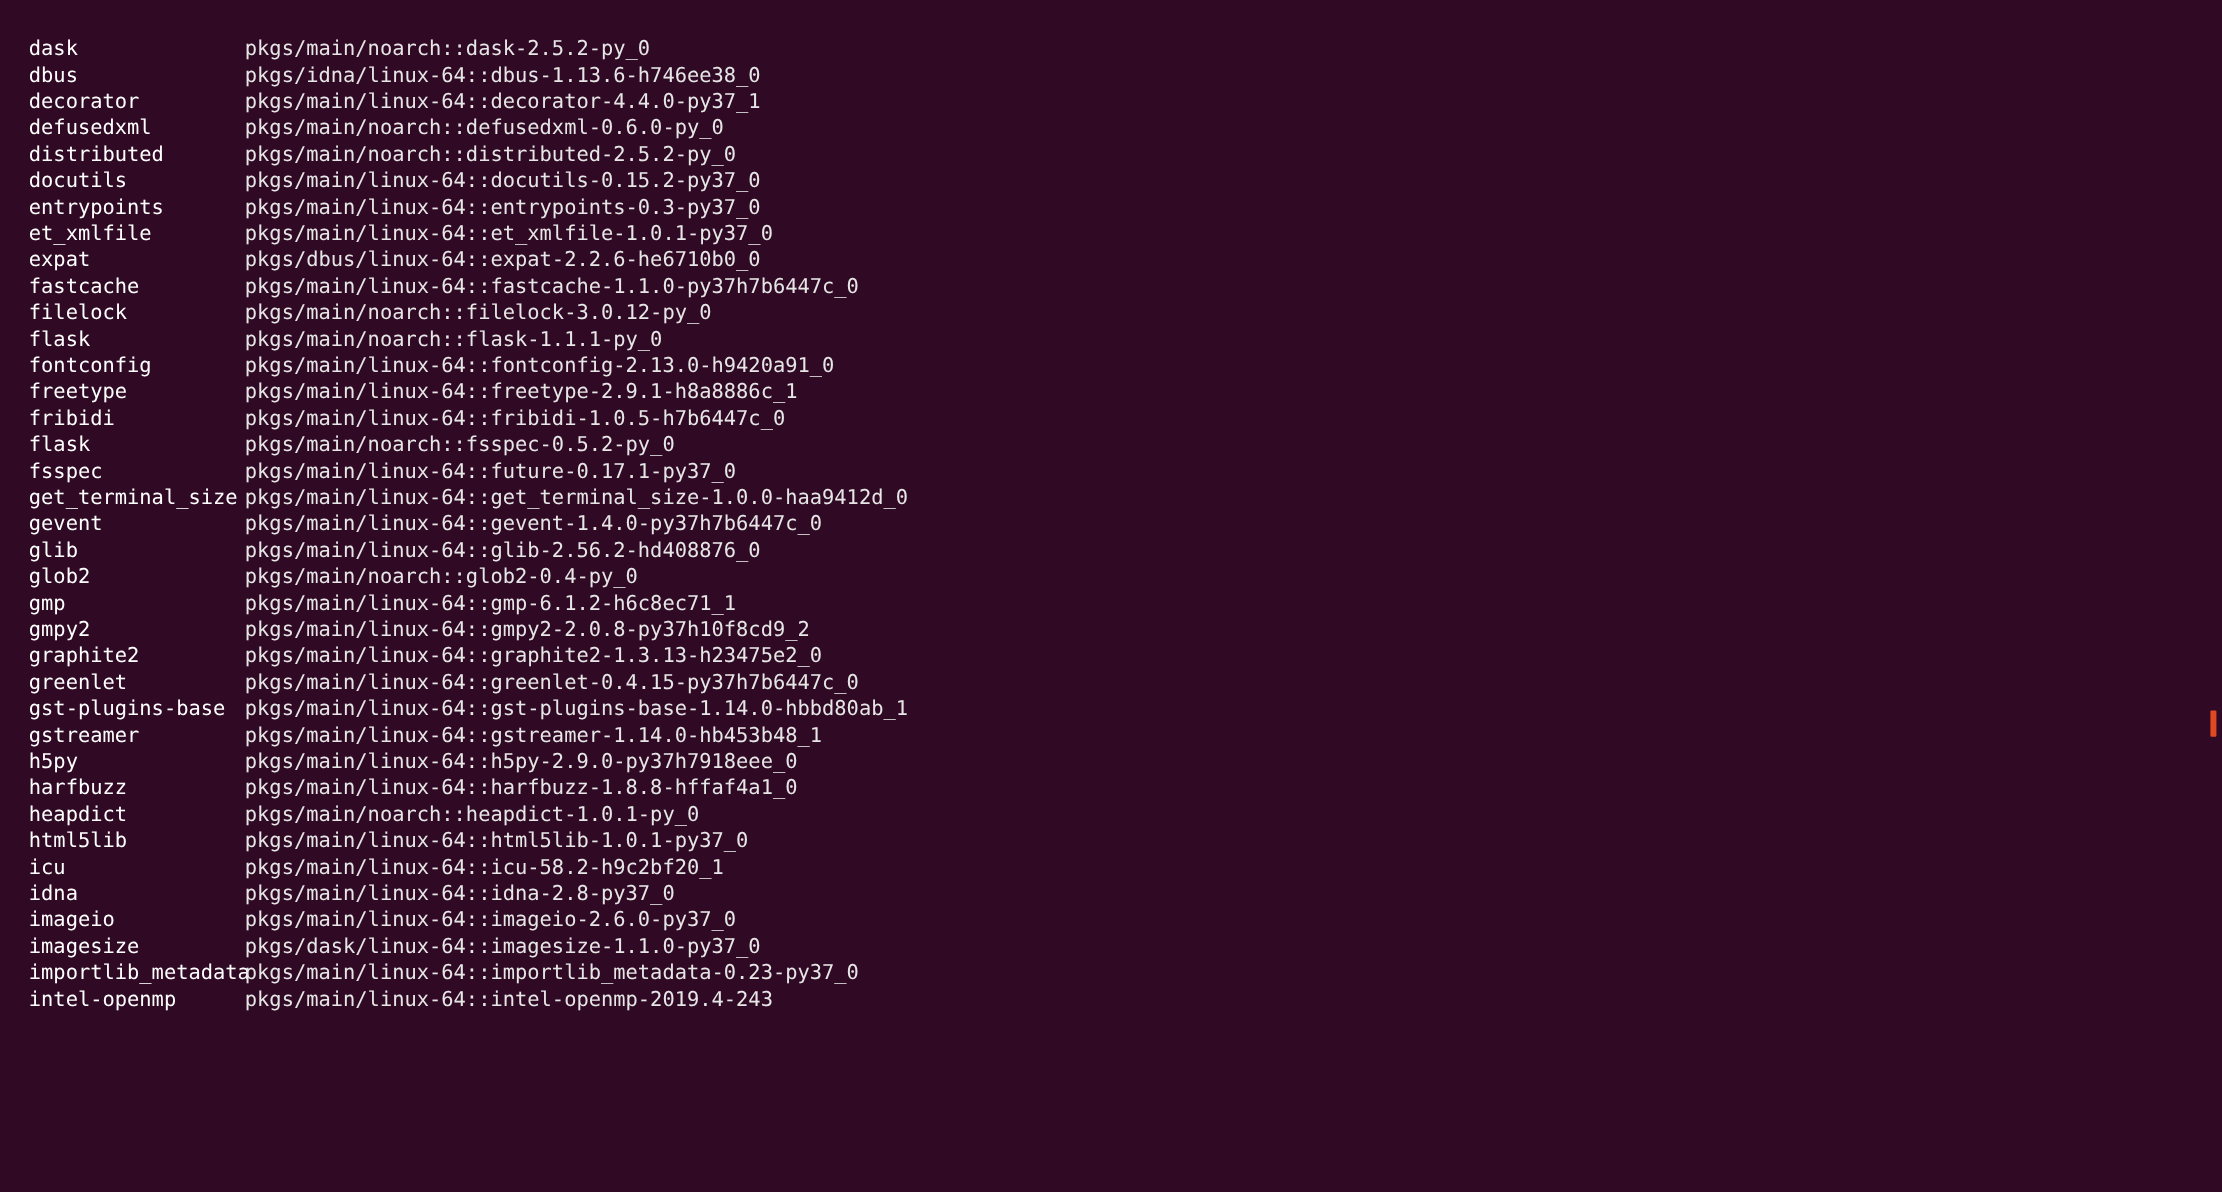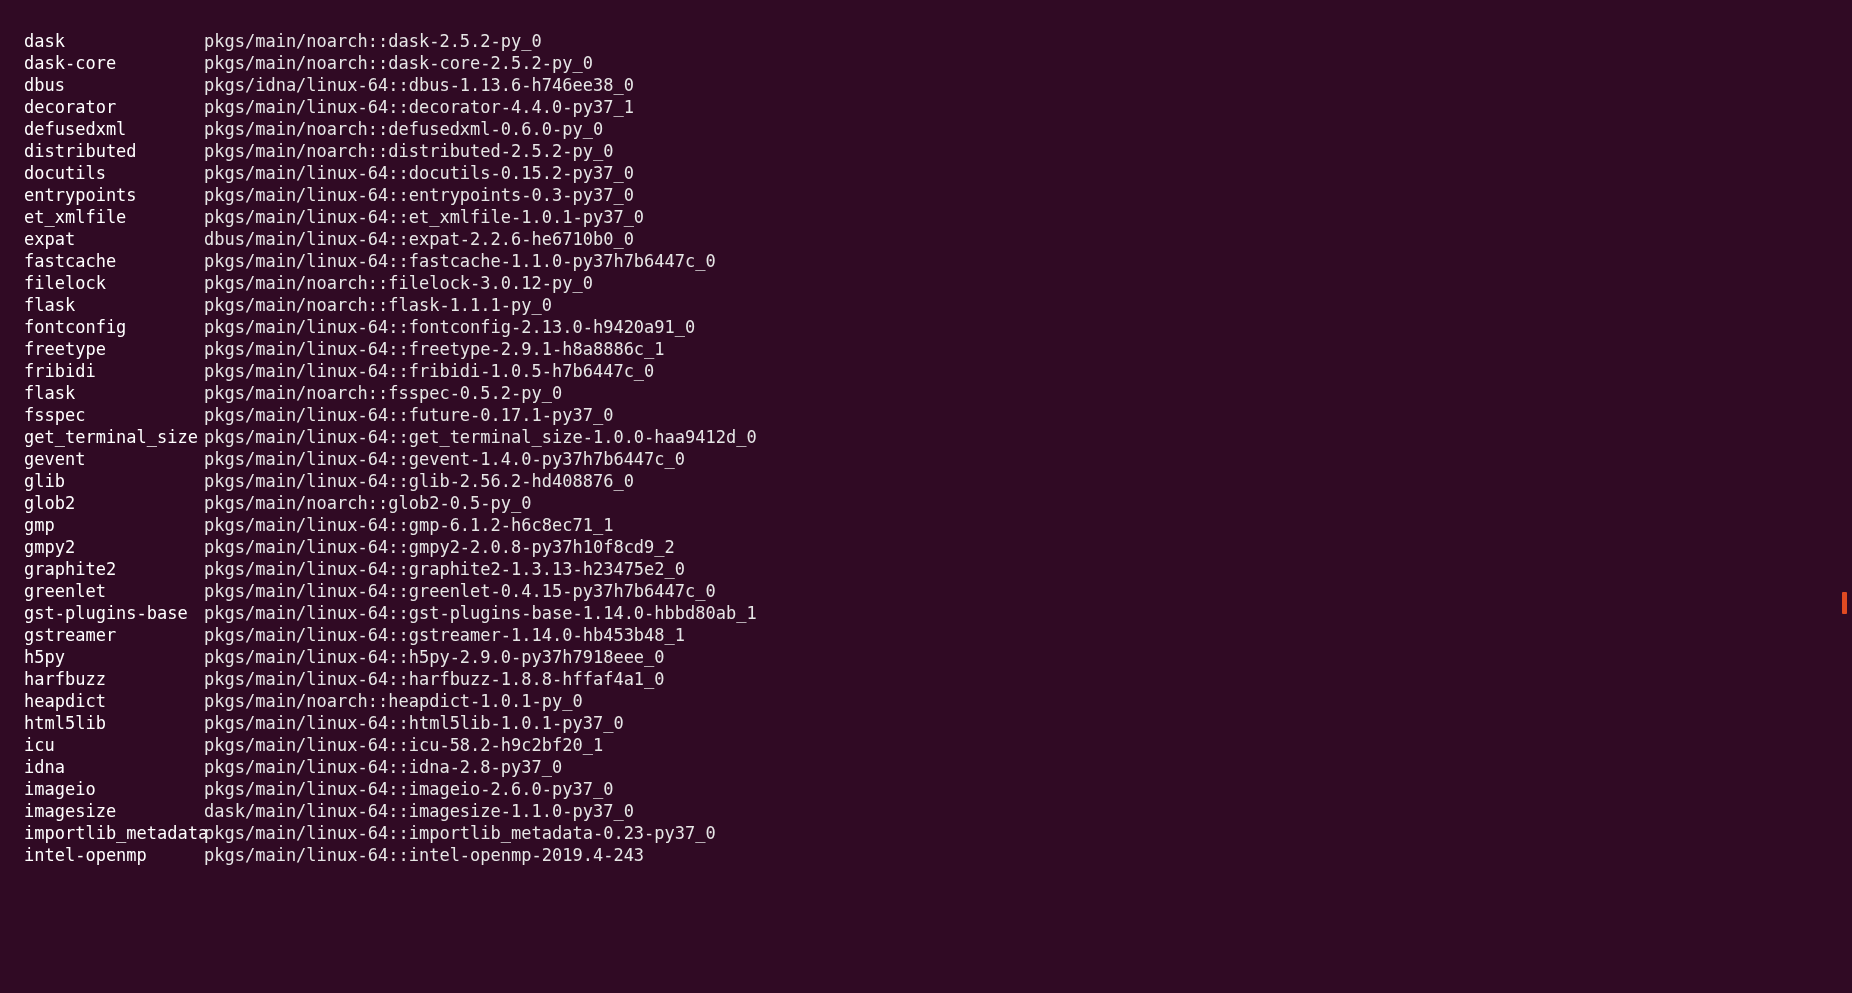--- a/index.html
+++ b/index.html
@@ -58,54 +58,53 @@
     border-radius: 1px;
   }
 </style>
 </head>
 <body>
 
 <div id="terminal">
 
   <div id="lines">
       <div class="pkg-row"><span class="col-name">dask</span><span class="col-spec">pkgs/main/noarch::dask-2.5.2-py_0</span></div>
-      <div class="pkg-row"><span class="col-name">dask-core</span><span class="col-spec">pkgs/main/noarch::dask-core-2.5.2-py_0</span></div>
       <div class="pkg-row"><span class="col-name">dbus</span><span class="col-spec">pkgs/idna/linux-64::dbus-1.13.6-h746ee38_0</span></div>
       <div class="pkg-row"><span class="col-name">decorator</span><span class="col-spec">pkgs/main/linux-64::decorator-4.4.0-py37_1</span></div>
       <div class="pkg-row"><span class="col-name">defusedxml</span><span class="col-spec">pkgs/main/noarch::defusedxml-0.6.0-py_0</span></div>
       <div class="pkg-row"><span class="col-name">distributed</span><span class="col-spec">pkgs/main/noarch::distributed-2.5.2-py_0</span></div>
       <div class="pkg-row"><span class="col-name">docutils</span><span class="col-spec">pkgs/main/linux-64::docutils-0.15.2-py37_0</span></div>
       <div class="pkg-row"><span class="col-name">entrypoints</span><span class="col-spec">pkgs/main/linux-64::entrypoints-0.3-py37_0</span></div>
       <div class="pkg-row"><span class="col-name">et_xmlfile</span><span class="col-spec">pkgs/main/linux-64::et_xmlfile-1.0.1-py37_0</span></div>
-      <div class="pkg-row"><span class="col-name">expat</span><span class="col-spec">dbus/main/linux-64::expat-2.2.6-he6710b0_0</span></div>
+      <div class="pkg-row"><span class="col-name">expat</span><span class="col-spec">pkgs/dbus/linux-64::expat-2.2.6-he6710b0_0</span></div>
       <div class="pkg-row"><span class="col-name">fastcache</span><span class="col-spec">pkgs/main/linux-64::fastcache-1.1.0-py37h7b6447c_0</span></div>
       <div class="pkg-row"><span class="col-name">filelock</span><span class="col-spec">pkgs/main/noarch::filelock-3.0.12-py_0</span></div>
       <div class="pkg-row"><span class="col-name">flask</span><span class="col-spec">pkgs/main/noarch::flask-1.1.1-py_0</span></div>
       <div class="pkg-row"><span class="col-name">fontconfig</span><span class="col-spec">pkgs/main/linux-64::fontconfig-2.13.0-h9420a91_0</span></div>
       <div class="pkg-row"><span class="col-name">freetype</span><span class="col-spec">pkgs/main/linux-64::freetype-2.9.1-h8a8886c_1</span></div>
       <div class="pkg-row"><span class="col-name">fribidi</span><span class="col-spec">pkgs/main/linux-64::fribidi-1.0.5-h7b6447c_0</span></div>
       <div class="pkg-row"><span class="col-name">flask</span><span class="col-spec">pkgs/main/noarch::fsspec-0.5.2-py_0</span></div>
       <div class="pkg-row"><span class="col-name">fsspec</span><span class="col-spec">pkgs/main/linux-64::future-0.17.1-py37_0</span></div>
       <div class="pkg-row"><span class="col-name">get_terminal_size</span><span class="col-spec">pkgs/main/linux-64::get_terminal_size-1.0.0-haa9412d_0</span></div>
       <div class="pkg-row"><span class="col-name">gevent</span><span class="col-spec">pkgs/main/linux-64::gevent-1.4.0-py37h7b6447c_0</span></div>
       <div class="pkg-row"><span class="col-name">glib</span><span class="col-spec">pkgs/main/linux-64::glib-2.56.2-hd408876_0</span></div>
-      <div class="pkg-row"><span class="col-name">glob2</span><span class="col-spec">pkgs/main/noarch::glob2-0.5-py_0</span></div>
+      <div class="pkg-row"><span class="col-name">glob2</span><span class="col-spec">pkgs/main/noarch::glob2-0.4-py_0</span></div>
       <div class="pkg-row"><span class="col-name">gmp</span><span class="col-spec">pkgs/main/linux-64::gmp-6.1.2-h6c8ec71_1</span></div>
       <div class="pkg-row"><span class="col-name">gmpy2</span><span class="col-spec">pkgs/main/linux-64::gmpy2-2.0.8-py37h10f8cd9_2</span></div>
       <div class="pkg-row"><span class="col-name">graphite2</span><span class="col-spec">pkgs/main/linux-64::graphite2-1.3.13-h23475e2_0</span></div>
       <div class="pkg-row"><span class="col-name">greenlet</span><span class="col-spec">pkgs/main/linux-64::greenlet-0.4.15-py37h7b6447c_0</span></div>
       <div class="pkg-row"><span class="col-name">gst-plugins-base</span><span class="col-spec">pkgs/main/linux-64::gst-plugins-base-1.14.0-hbbd80ab_1</span></div>
       <div class="pkg-row"><span class="col-name">gstreamer</span><span class="col-spec">pkgs/main/linux-64::gstreamer-1.14.0-hb453b48_1</span></div>
       <div class="pkg-row"><span class="col-name">h5py</span><span class="col-spec">pkgs/main/linux-64::h5py-2.9.0-py37h7918eee_0</span></div>
       <div class="pkg-row"><span class="col-name">harfbuzz</span><span class="col-spec">pkgs/main/linux-64::harfbuzz-1.8.8-hffaf4a1_0</span></div>
       <div class="pkg-row"><span class="col-name">heapdict</span><span class="col-spec">pkgs/main/noarch::heapdict-1.0.1-py_0</span></div>
       <div class="pkg-row"><span class="col-name">html5lib</span><span class="col-spec">pkgs/main/linux-64::html5lib-1.0.1-py37_0</span></div>
       <div class="pkg-row"><span class="col-name">icu</span><span class="col-spec">pkgs/main/linux-64::icu-58.2-h9c2bf20_1</span></div>
       <div class="pkg-row"><span class="col-name">idna</span><span class="col-spec">pkgs/main/linux-64::idna-2.8-py37_0</span></div>
       <div class="pkg-row"><span class="col-name">imageio</span><span class="col-spec">pkgs/main/linux-64::imageio-2.6.0-py37_0</span></div>
-      <div class="pkg-row"><span class="col-name">imagesize</span><span class="col-spec">dask/main/linux-64::imagesize-1.1.0-py37_0</span></div>
+      <div class="pkg-row"><span class="col-name">imagesize</span><span class="col-spec">pkgs/dask/linux-64::imagesize-1.1.0-py37_0</span></div>
       <div class="pkg-row"><span class="col-name">importlib_metadata</span><span class="col-spec">pkgs/main/linux-64::importlib_metadata-0.23-py37_0</span></div>
       <div class="pkg-row"><span class="col-name">intel-openmp</span><span class="col-spec">pkgs/main/linux-64::intel-openmp-2019.4-243</span></div>
     </div>
 
   <div id="scrollbar-marker" style="background: rgb(224, 74, 34); top: 592px; height: 22px;"></div>
 
 </div>
 
 </body></html>

